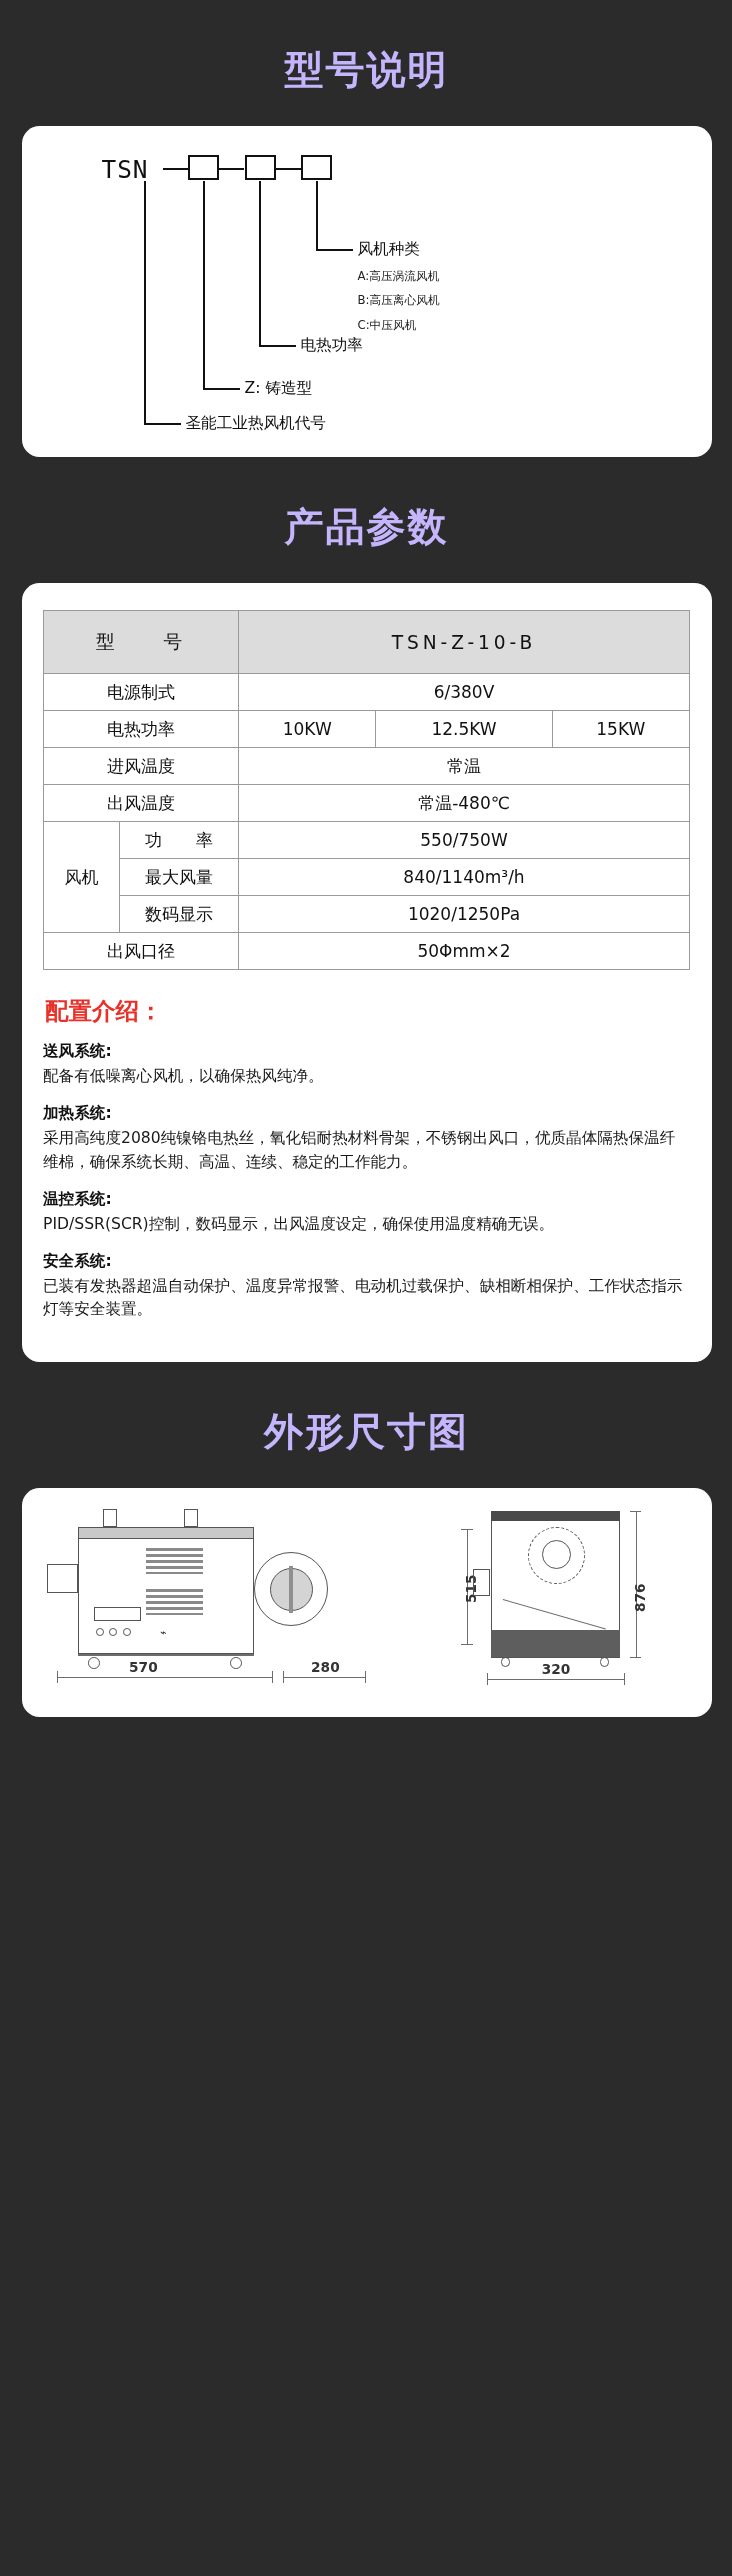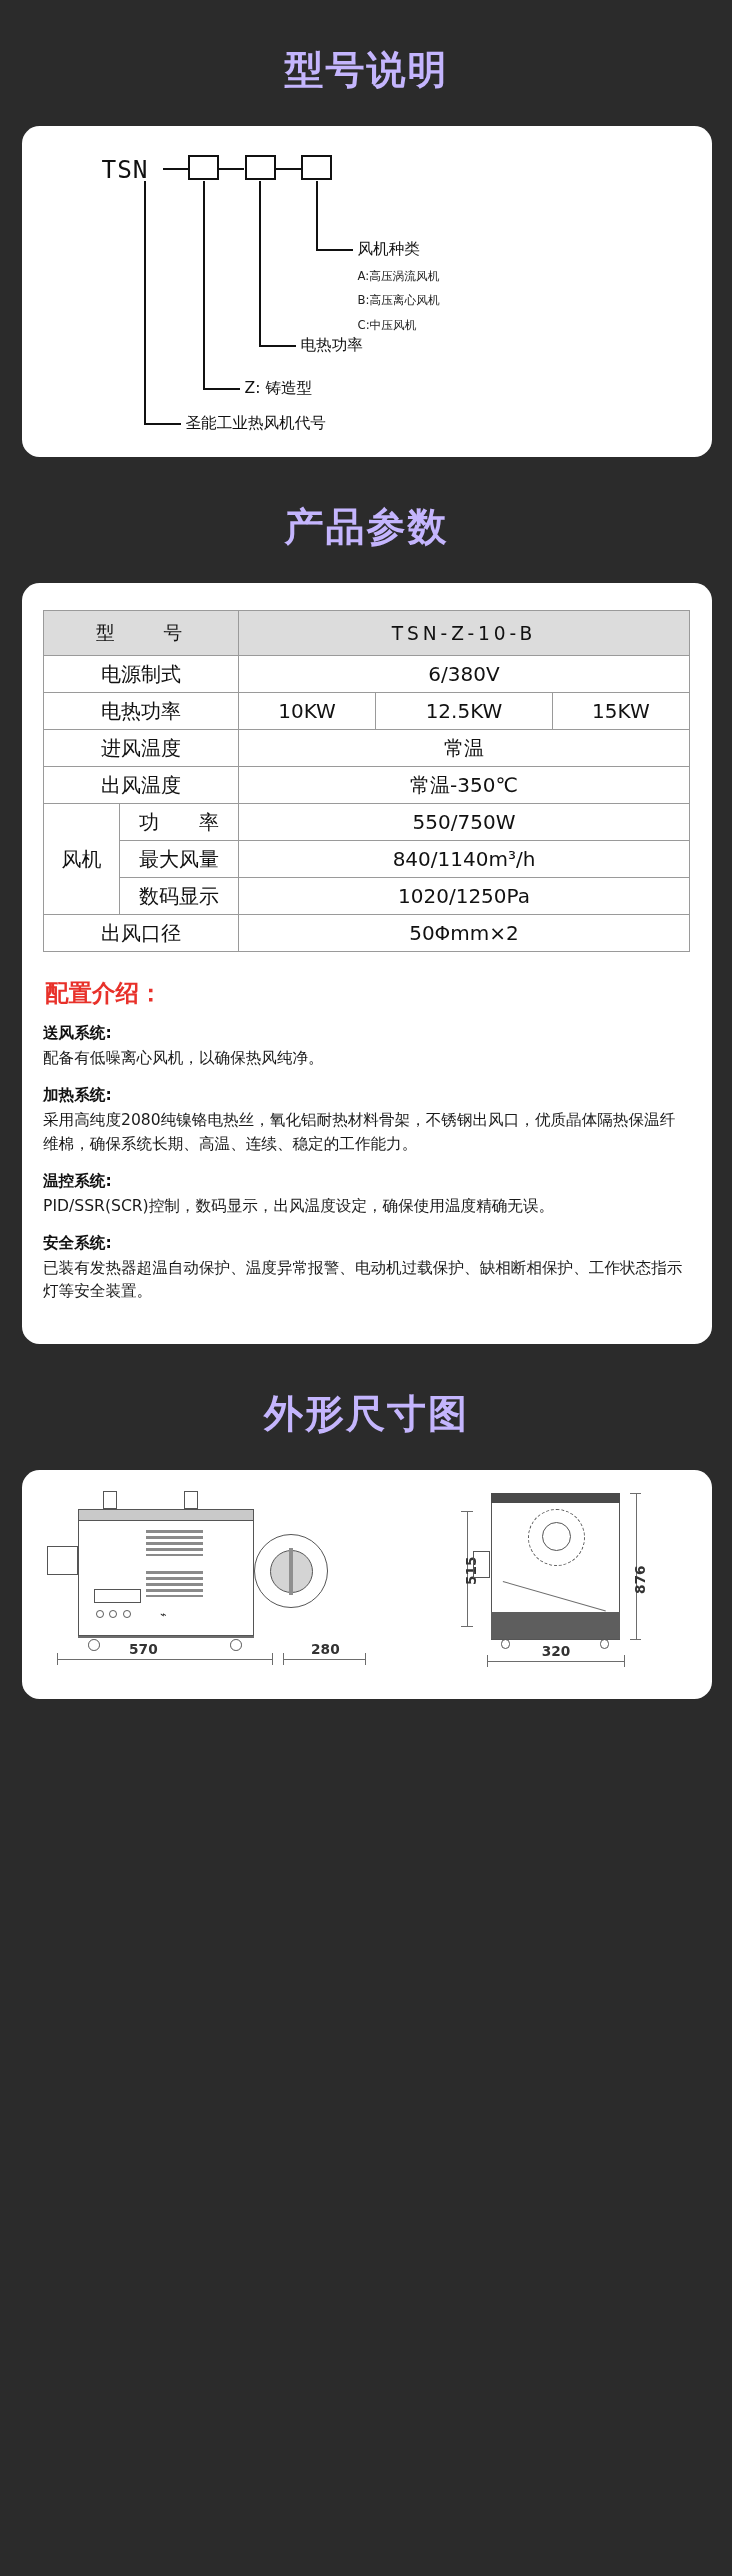--- a/index.html
+++ b/index.html
@@ -58,28 +58,28 @@
   
   .params-card { padding: 27px 21.5px 25.4px 21.5px; }
   table.params {
     width: 100%;
     border-collapse: collapse;
     font-family: "DejaVu Sans", sans-serif;
   }
   table.params td {
     border: 1px solid #9a9a9a;
     text-align: center;
-    font-size: 20px;
+    font-size: 17px;
     height: 37px;
     padding: 2px 3.9px;
   }
   table.params tr.head td {
     background: #dcdcdc;
     font-size: 18.6px;
-    height: 45px;
+    height: 63px;
     letter-spacing: 3.9px;
   }
 
   .cfg-title {
     color: #e8312a;
     font-size: 23.5px;
     font-weight: bold;
     margin: 25.4px 0 13.7px 2px;
     font-family: "DejaVu Sans", sans-serif;
   }
@@ -174,21 +174,21 @@
           <td>10KW</td>
           <td>12.5KW</td>
           <td>15KW</td>
         </tr>
         <tr>
           <td colspan="2">进风温度</td>
           <td colspan="3">常温</td>
         </tr>
         <tr>
           <td colspan="2">出风温度</td>
-          <td colspan="3">常温-350℃</td>
+          <td colspan="3">常温-480℃</td>
         </tr>
         <tr>
           <td rowspan="3" style="width:76px;">风机</td>
           <td style="width:119px;">功　　率</td>
           <td colspan="3">550/750W</td>
         </tr>
         <tr>
           <td>最大风量</td>
           <td colspan="3">840/1140m³/h</td>
         </tr>

